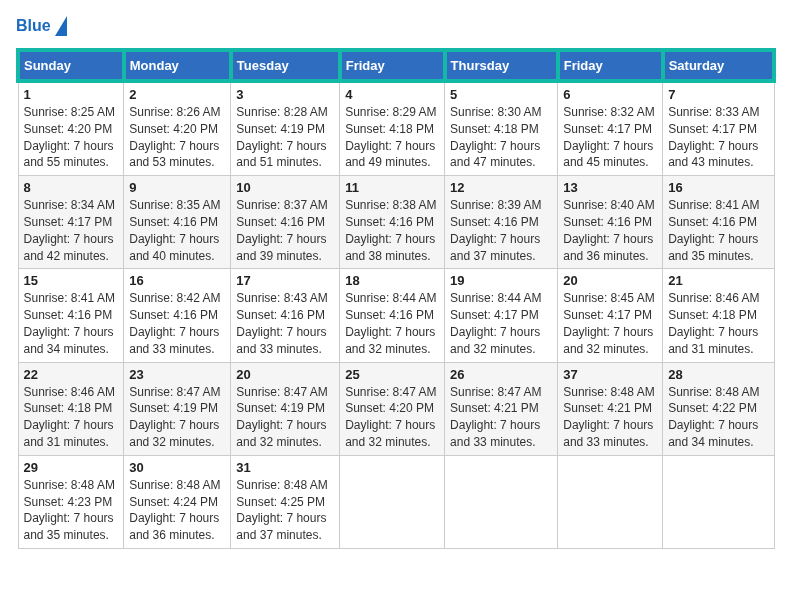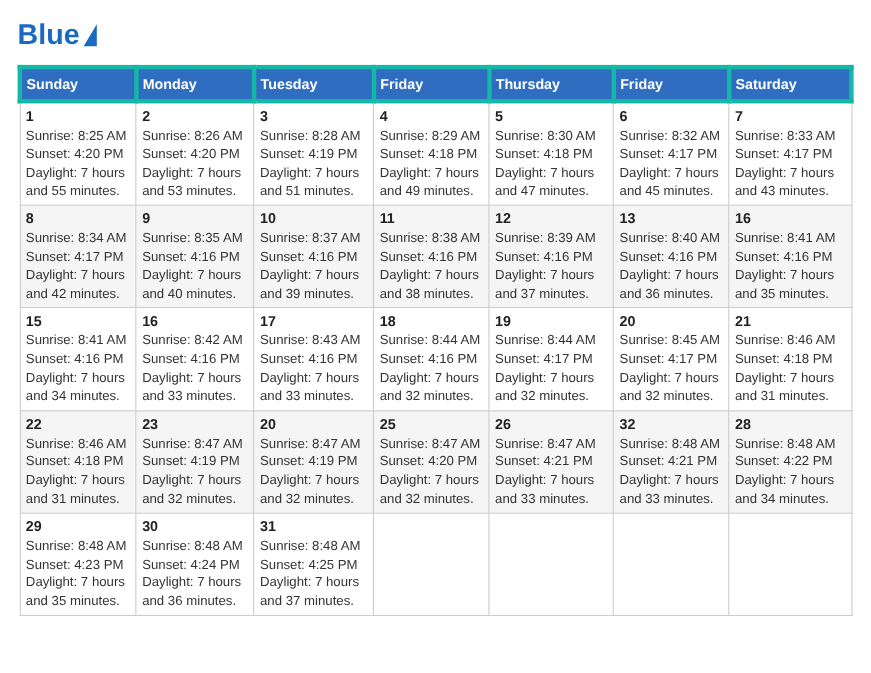--- a/index.html
+++ b/index.html
@@ -79,21 +79,21 @@
     }
   </style>
 </head>
 <body>
 
 <div class="header">
   <div class="logo">
     <div class="logo-row">
       <div>
         <div style="display:flex;align-items:center;">
-          <span style="color:#1a6bbf;font-size:26px;font-weight:bold;">Blue</span>
+          <span style="color:#1a6bbf;font-size:16px;font-weight:bold;">Blue</span>
           <div style="margin-left:4px;width:0;height:0;border-left:12px solid transparent;border-right:0px solid transparent;border-bottom:20px solid #1a6bbf;"></div>
         </div>
       </div>
     </div>
   </div>
   <div class="title-block">
     <h1></h1>
     <h2></h2>
   </div>
 </div>
@@ -320,21 +320,21 @@
       </td>
         <td>
         <span class="day-num">26</span>
         <div class="day-info">
           Sunrise: 8:47 AM<br>
           Sunset: 4:21 PM<br>
           Daylight: 7 hours and 33 minutes.
         </div>
       </td>
         <td>
-        <span class="day-num">32</span>
+        <span class="day-num">37</span>
         <div class="day-info">
           Sunrise: 8:48 AM<br>
           Sunset: 4:21 PM<br>
           Daylight: 7 hours and 33 minutes.
         </div>
       </td>
         <td>
         <span class="day-num">28</span>
         <div class="day-info">
           Sunrise: 8:48 AM<br>

